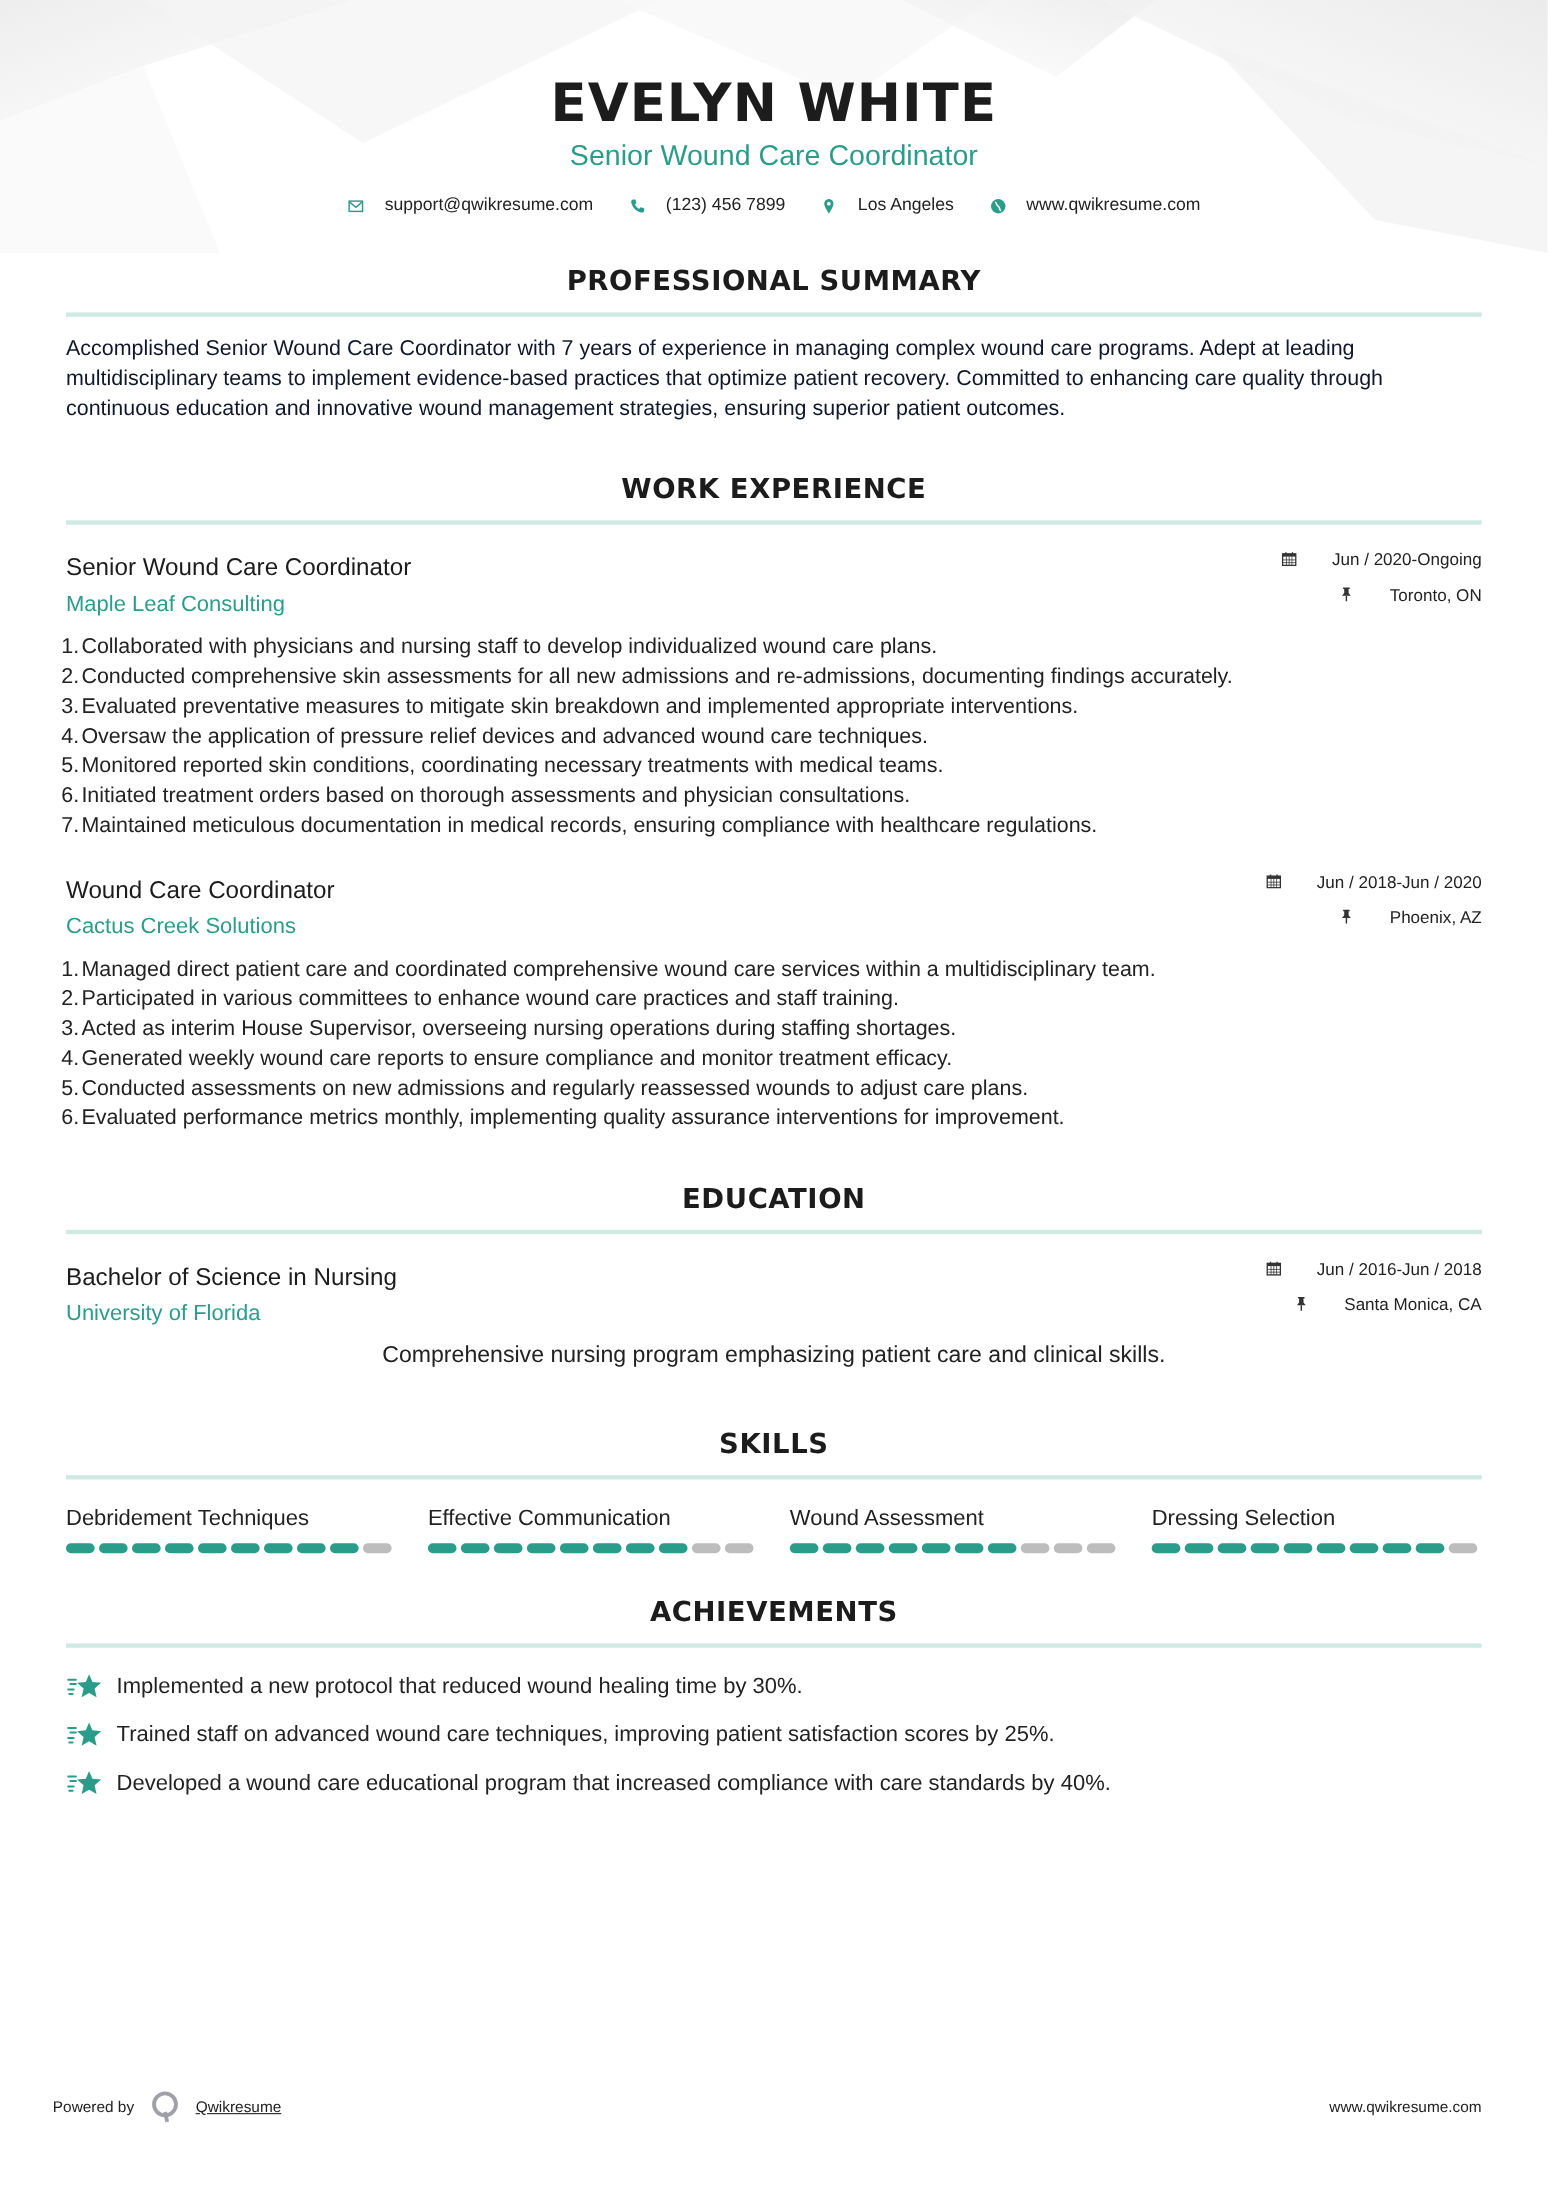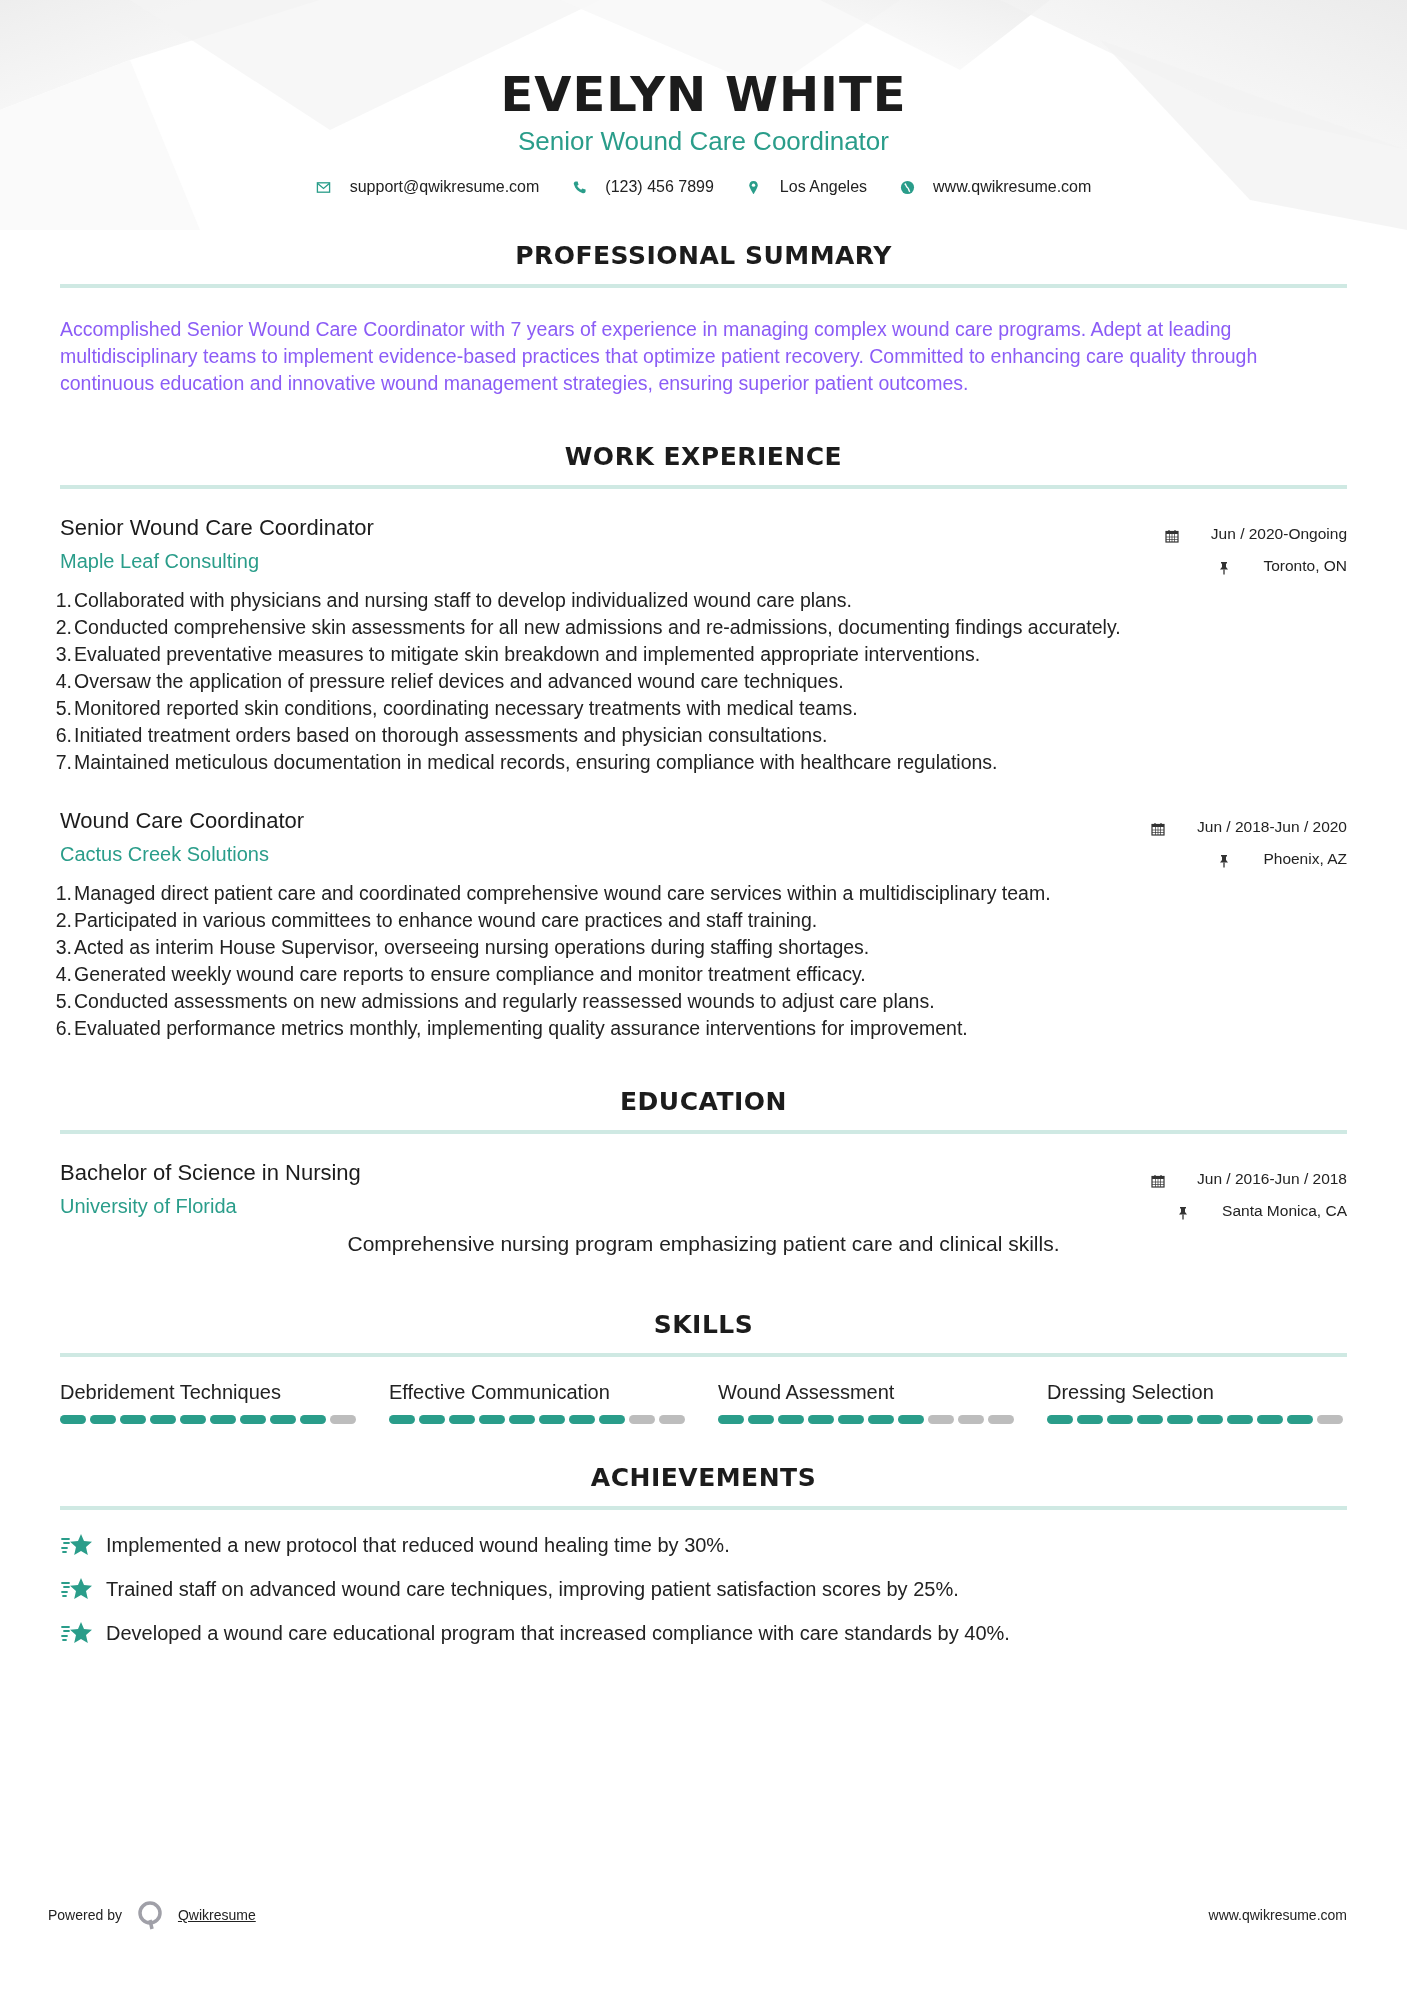--- a/index.html
+++ b/index.html
@@ -61,32 +61,32 @@
       letter-spacing: 0.5px;
       color: #1c1c1c;
       line-height: 32px;
     }
     .rule {
       height: 4px;
       background: #cfe9e3;
       margin-top: 12px;
     }
     .summary {
-      margin-top: 28px;
+      margin-top: 16px;
       font-size: 19.5px;
       line-height: 27px;
-      color: #8b5cf6;
+      color: #0f172a;
     }
 
     .job { margin-top: 26px; }
     .job-head { display: flex; justify-content: space-between; align-items: flex-start; }
     .job-left .role { font-size: 22px; color: #1c1c1c; line-height: 30px; }
     .job-left .org { font-size: 20px; color: #2a9d8a; line-height: 28px; margin-top: 4px; }
     .job-right { text-align: right; font-size: 15.5px; color: #222; }
-    .job-right .line { display: flex; justify-content: flex-end; align-items: flex-end; height: 30px; gap: 24px; }
+    .job-right .line { display: flex; justify-content: flex-end; align-items: flex-start; height: 30px; gap: 24px; }
     .job-right .line + .line { margin-top: 2px; }
     .job-right .ic { width: 14px; height: 14px; margin-right: 8px; display: inline-flex; }
     .job-right .ic svg { width: 14px; height: 14px; }
     .bullets {
       margin-top: 12px;
       font-size: 19.5px;
       line-height: 27px;
       color: #222;
       list-style: none;
     }

